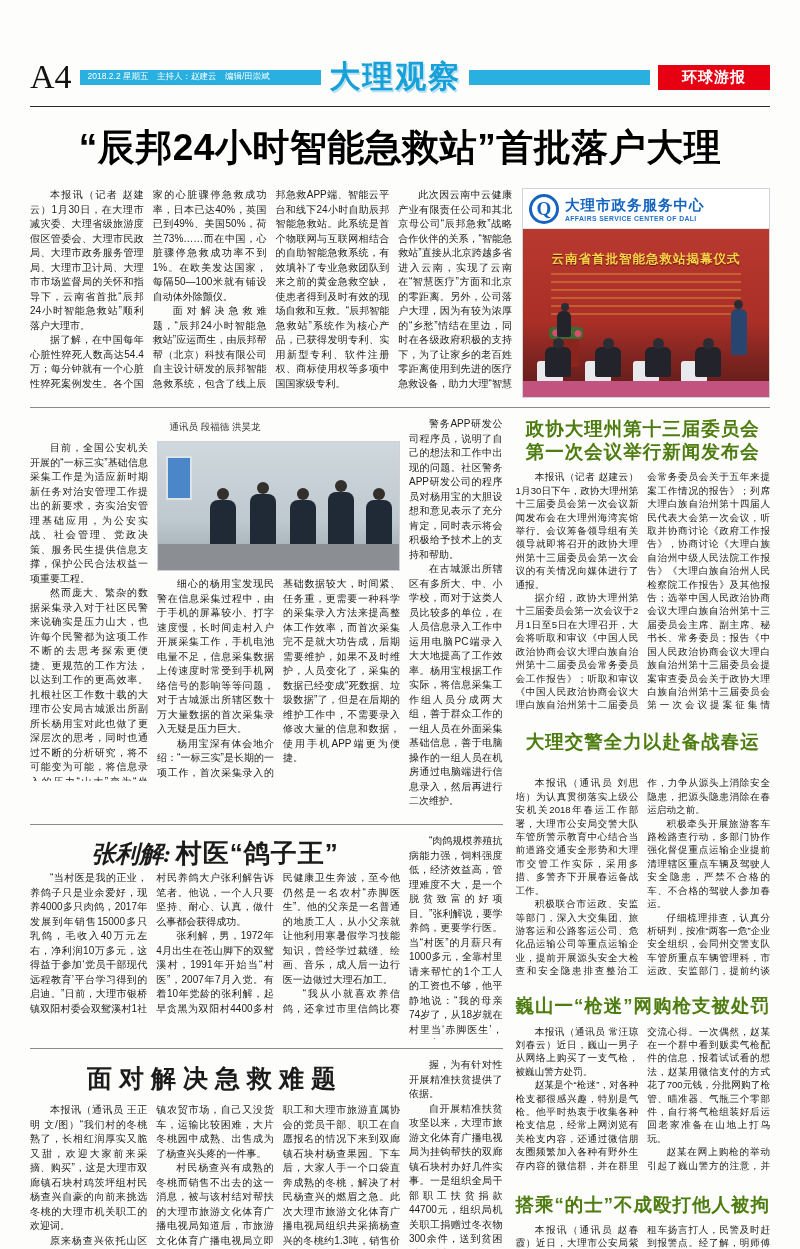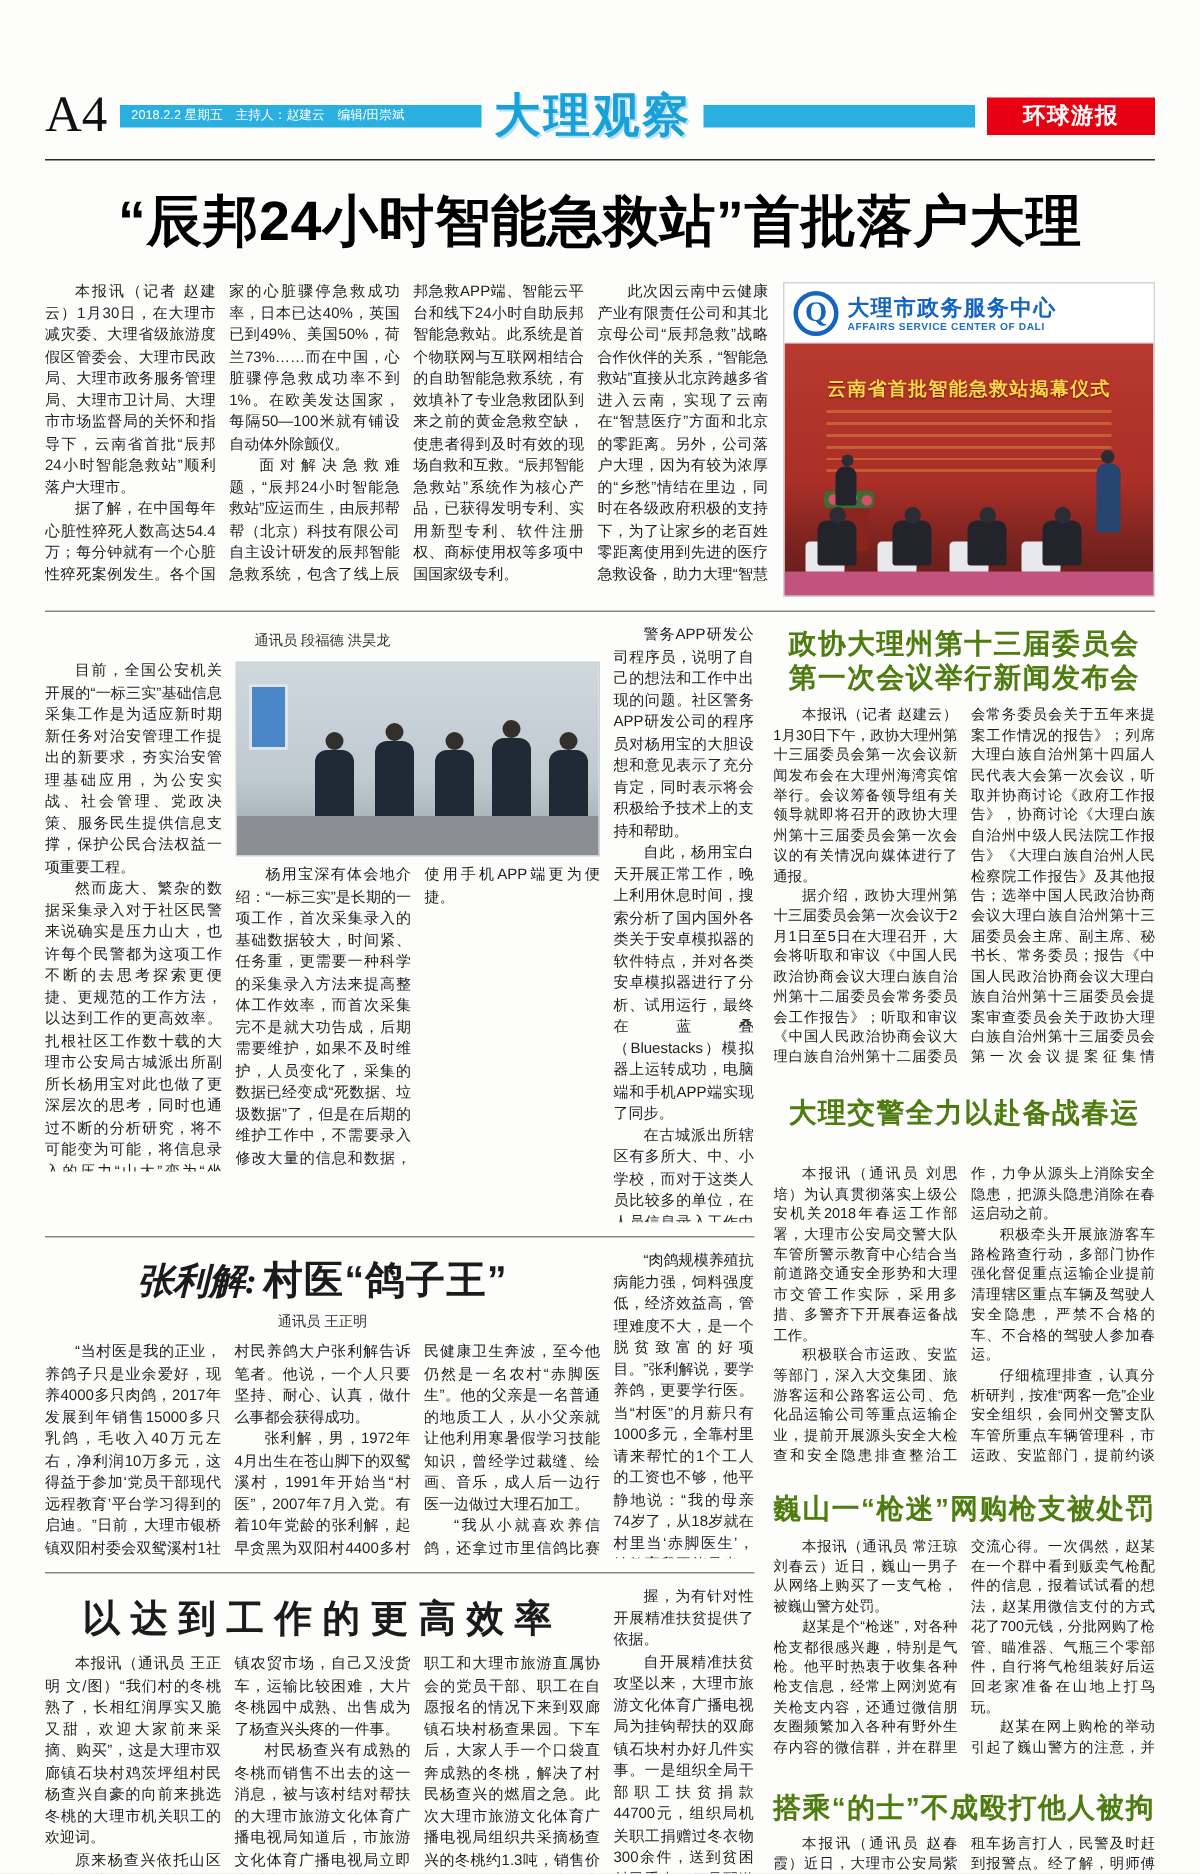--- a/index.html
+++ b/index.html
@@ -161,57 +161,56 @@
                 <div class="p2-fighead" style="left:99px;bottom:76px"></div>
                 <div class="p2-fig" style="left:132px"></div>
                 <div class="p2-fighead" style="left:139px;bottom:70px"></div>
                 <div class="p2-fig" style="left:170px;height:60px"></div>
                 <div class="p2-fighead" style="left:177px;bottom:78px"></div>
                 <div class="p2-fig" style="left:208px"></div>
                 <div class="p2-fighead" style="left:215px;bottom:70px"></div>
                 <div class="p2-desk"></div>
               </div>
               <div class="txt fmid-text">
+                  <p>细心的杨用宝发现民警在信息采集过程中，由于手机的屏幕较小、打字速度慢，长时间走村入户开展采集工作，手机电池电量不足，信息采集数据上传速度时常受到手机网络信号的影响等等问题，对于古城派出所辖区数十万大量数据的首次采集录入无疑是压力巨大。</p>
                   <p>杨用宝深有体会地介绍：“一标三实”是长期的一项工作，首次采集录入的基础数据较大，时间紧、任务重，更需要一种科学的采集录入方法来提高整体工作效率，而首次采集完不是就大功告成，后期需要维护，如果不及时维护，人员变化了，采集的数据已经变成“死数据、垃圾数据”了，但是在后期的维护工作中，不需要录入修改大量的信息和数据，使用手机APP端更为便捷。</p>
                 </div>
             </div>
           </div>
         </div>
         <div class="txt fcol4">
             <p>警务APP研发公司程序员，说明了自己的想法和工作中出现的问题。社区警务APP研发公司的程序员对杨用宝的大胆设想和意见表示了充分肯定，同时表示将会积极给予技术上的支持和帮助。</p>
-            <p>自此，杨用宝白天开展正常工作，晚上利用休息时间，搜索分析了国内国外各类关于安卓模拟器的软件特点，并对各类安卓模拟器进行了分析、试用运行，最终在蓝叠（Bluestacks）模拟器上运转成功，电脑端和手机APP端实现了同步。</p>
             <p>在古城派出所辖区有多所大、中、小学校，而对于这类人员比较多的单位，在人员信息录入工作中运用电脑PC端录入大大地提高了工作效率。杨用宝根据工作实际，将信息采集工作组人员分成两大组，善于群众工作的一组人员在外面采集基础信息，善于电脑操作的一组人员在机房通过电脑端进行信息录入，然后再进行二次维护。</p>
           </div>
       </div>
 
       <hr class="rule">
 
       <div class="doctor">
         <div class="doctor-left">
           <div class="doc-head">
             <span class="doc-name">张利解:</span>
             <span class="doc-title">村医“鸽子王”</span>
           </div>
-          <div class="byline">通讯员 王正明</div>
           <div class="txt doc-cols">
               <p>“当村医是我的正业，养鸽子只是业余爱好，现养4000多只肉鸽，2017年发展到年销售15000多只乳鸽，毛收入40万元左右，净利润10万多元，这得益于参加‘党员干部现代远程教育’平台学习得到的启迪。”日前，大理市银桥镇双阳村委会双鸳溪村1社村民养鸽大户张利解告诉笔者。他说，一个人只要坚持、耐心、认真，做什么事都会获得成功。</p>
               <p>张利解，男，1972年4月出生在苍山脚下的双鸳溪村，1991年开始当“村医”，2007年7月入党。有着10年党龄的张利解，起早贪黑为双阳村4400多村民健康卫生奔波，至今他仍然是一名农村“赤脚医生”。他的父亲是一名普通的地质工人，从小父亲就让他利用寒暑假学习技能知识，曾经学过裁缝、绘画、音乐，成人后一边行医一边做过大理石加工。</p>
               <p>“我从小就喜欢养信鸽，还拿过市里信鸽比赛的冠军。”张利解回忆说，2008年初，他凭借多年饲养信鸽和医学知识积累的经验，开始转向赚钱养肉鸽，投资近20万元建盖厂房，引进了450对种鸽。想不到，由于信鸽与肉鸽的差异，加之缺少规模化经营经验，2008年至2010年，都没有什么收益，特别是2010年的一场瘟疫，种鸽呕吐不止连续死亡，幸运的是在省畜病科技中心姚主任的指导下，抢救得当，通常80%的死亡率控制在20%内，他深深感到了“学问”的重要。</p>
             </div>
         </div>
         <div class="txt fcol4">
             <p>“肉鸽规模养殖抗病能力强，饲料强度低，经济效益高，管理难度不大，是一个脱贫致富的好项目。”张利解说，要学养鸽，更要学行医。当“村医”的月薪只有1000多元，全靠村里请来帮忙的1个工人的工资也不够，他平静地说：“我的母亲74岁了，从18岁就在村里当‘赤脚医生’，她教育我不能只当一个‘有钱人’，要当一个受村民尊重的‘有用人’，我不会放弃‘村医’这个主业，为村民救死扶伤才是大事”。</p>
           </div>
       </div>
 
       <hr class="rule">
 
       <div class="peach">
         <div class="peach-left">
-          <div class="peach-head">以达到工作的更高效率</div>
+          <div class="peach-head">面对解决急救难题</div>
           <div class="txt peach-cols">
               <p>本报讯（通讯员 王正明 文/图）“我们村的冬桃熟了，长相红润厚实又脆又甜，欢迎大家前来采摘、购买”，这是大理市双廊镇石块村鸡茨坪组村民杨查兴自豪的向前来挑选冬桃的大理市机关职工的欢迎词。</p>
               <p>原来杨查兴依托山区自然优势条件，种植了20亩冬桃、20亩梨等水果。由于地处山区，远离市、镇农贸市场，自己又没货车，运输比较困难，大片冬桃园中成熟、出售成为了杨查兴头疼的一件事。</p>
               <p>村民杨查兴有成熟的冬桃而销售不出去的这一消息，被与该村结对帮扶的大理市旅游文化体育广播电视局知道后，市旅游文化体育广播电视局立即指派专人了解此情况，经过多方联系沟通，该局组织本单位部分党员干部、职工和大理市旅游直属协会的党员干部、职工在自愿报名的情况下来到双廊镇石块村杨查果园。下车后，大家人手一个口袋直奔成熟的冬桃，解决了村民杨查兴的燃眉之急。此次大理市旅游文化体育广播电视局组织共采摘杨查兴的冬桃约1.3吨，销售价格在6760多元。杨查不出门，就喜获丰收收入，在当地山区群众中广传佳话。</p>
             </div>
         </div>
         <div class="txt fcol4">
             <p>握，为有针对性开展精准扶贫提供了依据。</p>
             <p>自开展精准扶贫攻坚以来，大理市旅游文化体育广播电视局为挂钩帮扶的双廊镇石块村办好几件实事。一是组织全局干部职工扶贫捐款44700元，组织局机关职工捐赠过冬衣物300余件，送到贫困村民手中；二是配送电视收视系统28套，并组织专业技术人员入村入户为群众检修收视设备；三是投入5万多元资金，为石块村新建标准篮球场，配发乒乓球桌等健身设施；四是在“六一”儿童节期间，与石块村小学开展读书送书下乡活动，配备3000元的文具和10000多元的书籍到石块村小学；五是积极发挥职能积极筹措，为贫困户拉项目，做实事，下拨26.5万元用于贫困村的合作社建设，解决扶贫队员工作经费等，真正把扶贫攻坚落到实处，见到成效。</p>
           </div>

